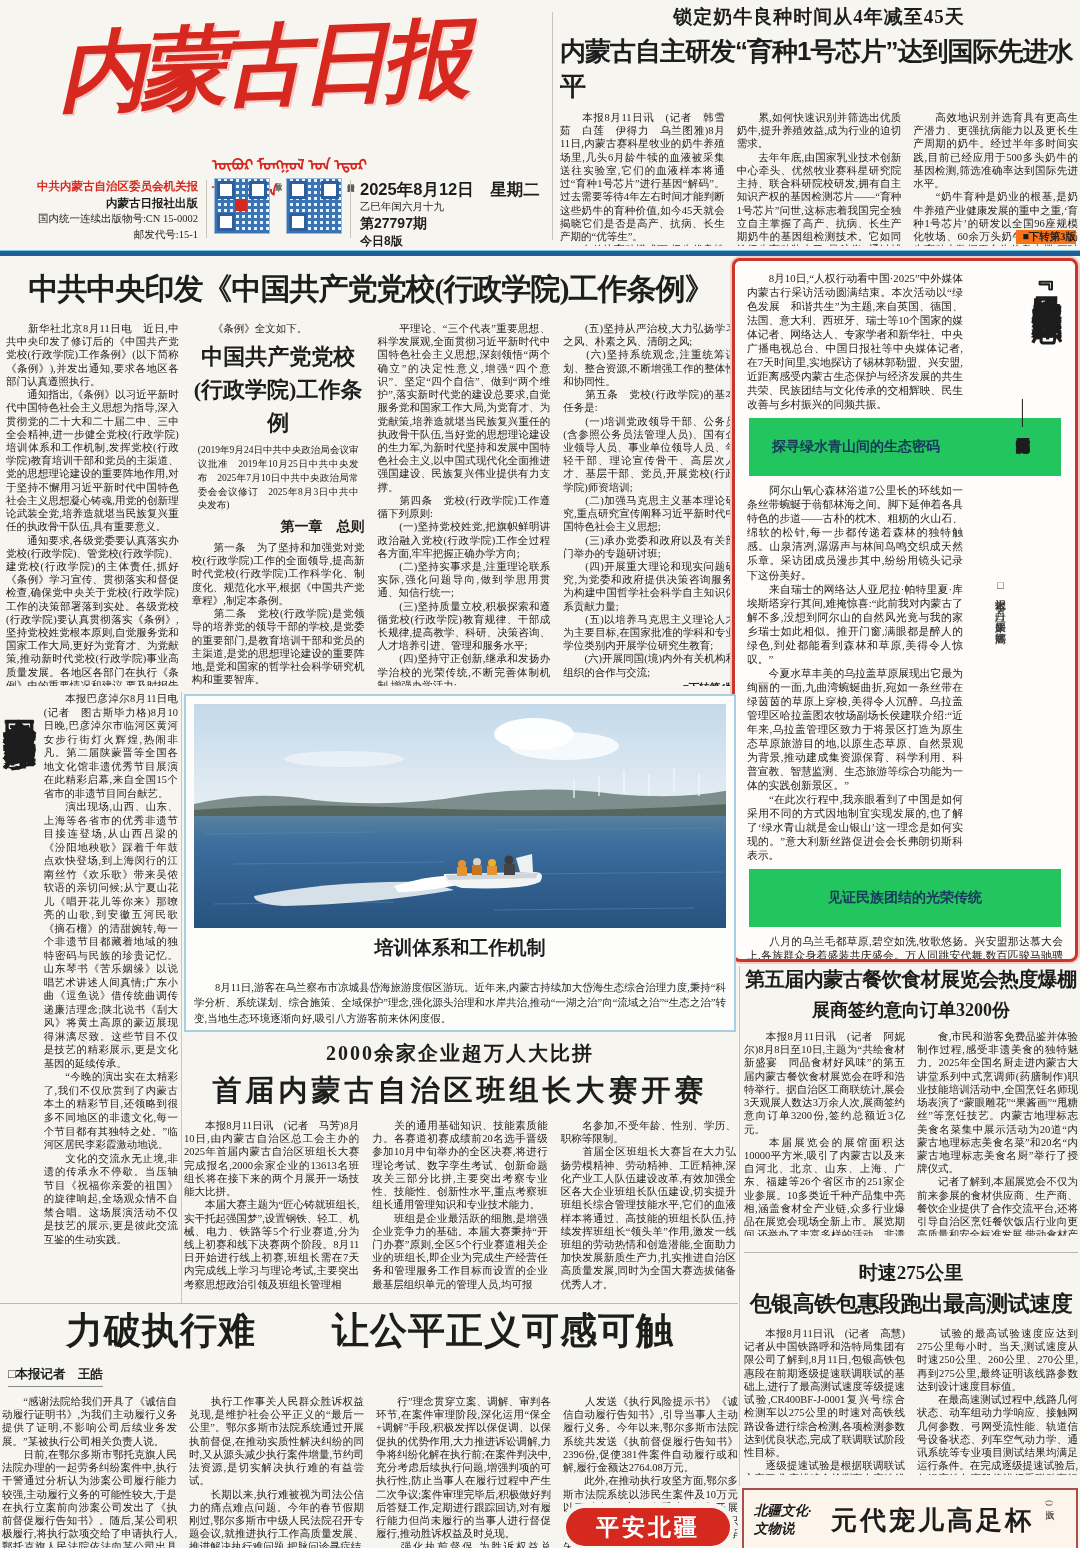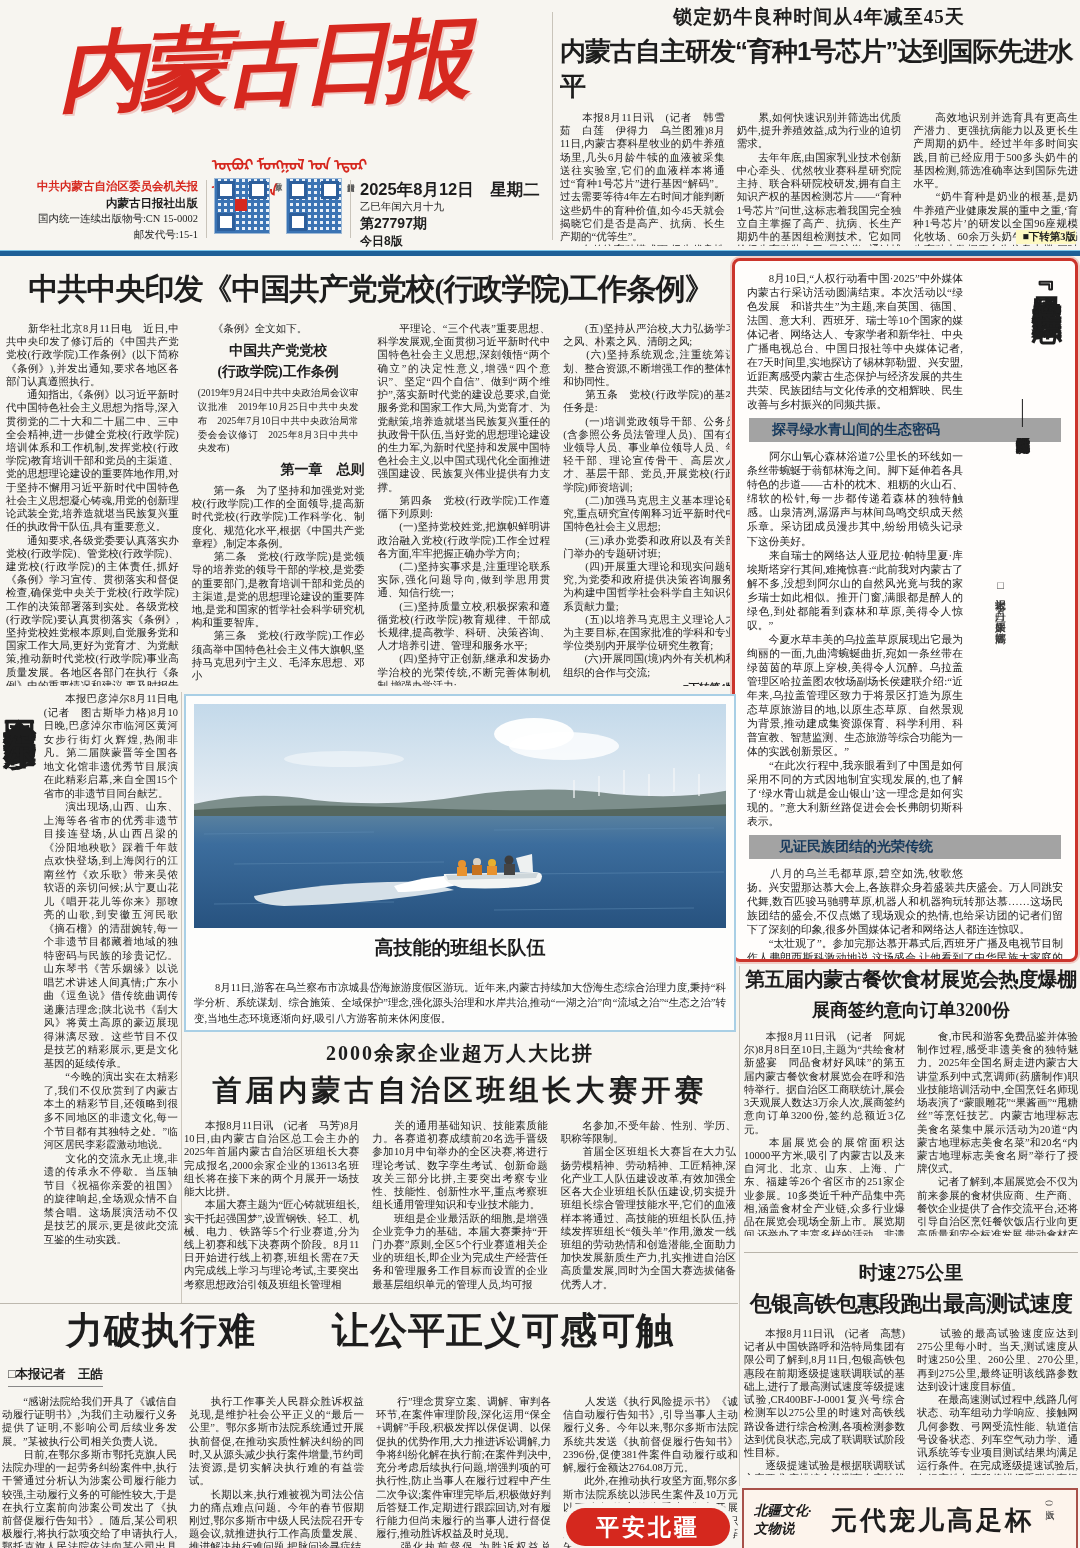--- a/index.html
+++ b/index.html
@@ -35,41 +35,41 @@
   #date-line{font-weight:bold;font-size:16.5px;font-family:"Liberation Sans",sans-serif;}
   #lunar-line{font-size:10.5px;}
   #issue-line{font-weight:bold;font-size:14px;font-family:"Liberation Sans",sans-serif;}
   #pages-line{font-weight:bold;font-size:12px;font-family:"Liberation Sans",sans-serif;}
 
   
   #topstory{left:560px;top:4px;width:518px;height:242px;overflow:hidden;}
   #topstory .kick{text-align:center;font-size:19px;letter-spacing:1px;}
   #topstory .hl{text-align:left;font-size:26px;letter-spacing:-1px;margin:4px 0 7px;}
   #topstory .cols{gap:12px;height:150px;overflow:hidden;}
-  #topstory-jump{position:absolute;right:2px;bottom:2px;background:#fef9c3;padding-left:6px;}
+  #topstory-jump{position:absolute;right:2px;bottom:2px;background:#f97316;padding-left:6px;}
 
   #bluerule{left:0;top:250px;width:1080px;height:5px;border-top:1px solid #7cc4e8;background:#1e5f97;}
 
   
   #partyschool{left:6px;top:260px;width:730px;height:434px;overflow:hidden;}
   #partyschool .hl{font-size:30px;letter-spacing:-1px;text-align:center;line-height:58px;}
   #partyschool .cols{gap:13px;margin-top:4px;height:364px;overflow:hidden;}
-  .doc-title{text-align:center;font-weight:900;font-size:14px;line-height:1.5;white-space:pre-line;margin:5px 0;}
+  .doc-title{text-align:center;font-weight:900;font-size:22px;line-height:1.5;white-space:pre-line;margin:5px 0;}
   .doc-note{font-size:9.5px;line-height:1.45;text-align:justify;padding:0 6px;white-space:pre-line;}
   .chapter{text-align:right;font-weight:900;font-size:14px;margin:5px 0;}
 
   
   #redbox{left:732px;top:258px;width:346px;height:704px;border:3px solid #cb352c;border-radius:8px;
      background:#fffdfb;box-shadow:0 0 0 2px #f0cdc6;padding:10px 12px;box-sizing:border-box;overflow:hidden;}
   #mt-float{float:right;width:100px;height:600px;writing-mode:vertical-rl;overflow:hidden;}
   #mt-head{font-size:30px;font-weight:900;line-height:1.05;letter-spacing:1px;}
   #mt-sub{font-size:14px;font-weight:bold;padding-inline-start:128px;margin-block-end:6px;}
   #mt-byline{font-size:11px;padding-inline-start:308px;margin-block-end:4px;color:#333;}
-  .bluebar{background:#a3a3a3;color:#16395c;font-weight:bold;text-align:center;font-size:14px;
-     padding:3px 0;margin:7px 2px;font-family:"Liberation Sans",sans-serif;}
+  .bluebar{background:#22c55e;color:#16395c;font-weight:bold;text-align:center;font-size:14px;
+     padding:20px 0;margin:7px 2px;font-family:"Liberation Sans",sans-serif;}
   #redbox .flow{font-size:10.8px;line-height:1.3;}
 
   
   #heritage{left:2px;top:692px;width:176px;height:612px;display:flex;gap:7px;overflow:hidden;border-right:1px solid #ccc7bd;padding-right:3px;}
   #heritage-hl{writing-mode:vertical-rl;font-size:33px;font-weight:900;line-height:1.05;height:608px;letter-spacing:1px;}
   #heritage .flow{font-size:10.4px;line-height:1.3;}
 
   
   #photobox{left:184px;top:694px;width:552px;height:338px;border:2px solid #a9cfe5;background:#fdfdfc;
      box-sizing:border-box;padding:8px;overflow:hidden;}
@@ -278,21 +278,21 @@
           <circle cx="283" cy="158" r="4" fill="#d9d2c6"></circle>
             <rect x="278" y="161" width="10" height="10" fill="#c7731f"></rect>
           <circle cx="298" cy="159" r="4" fill="#e8b02f"></circle>
             <rect x="293" y="162" width="10" height="9" fill="#e8932f"></rect>
           <circle cx="315" cy="156" r="4.5" fill="#3c3c3c"></circle>
             <rect x="310" y="160" width="11" height="11" fill="#444444"></rect>
           <path d="M322 154 L338 150 L339 168 L326 168 Z" fill="#eef1f1"></path>
         </g>
       </svg>
     </div>
-    <div id="photo-title" class="h-hei">高技能的班组长队伍</div>
+    <div id="photo-title" class="h-hei">培训体系和工作机制</div>
     <div id="photo-cap">
       <span>　　8月11日,游客在乌兰察布市凉城县岱海旅游度假区游玩。近年来,内蒙古持续加大岱海生态综合治理力度,秉持“科学分析、系统谋划、综合施策、全域保护”理念,强化源头治理和水岸共治,推动“一湖之治”向“流域之治”“生态之治”转变,当地生态环境逐渐向好,吸引八方游客前来休闲度假。</span>
       <span id="photo-credit">本报记者　李卓　摄</span>
     </div>
   </div>
 
   <div class="abs" id="teamleader">
     <div class="kick h-song">2000余家企业超万人大比拼</div>
     <div class="hl h-song">首届内蒙古自治区班组长大赛开赛</div>
     <div class="cols">

